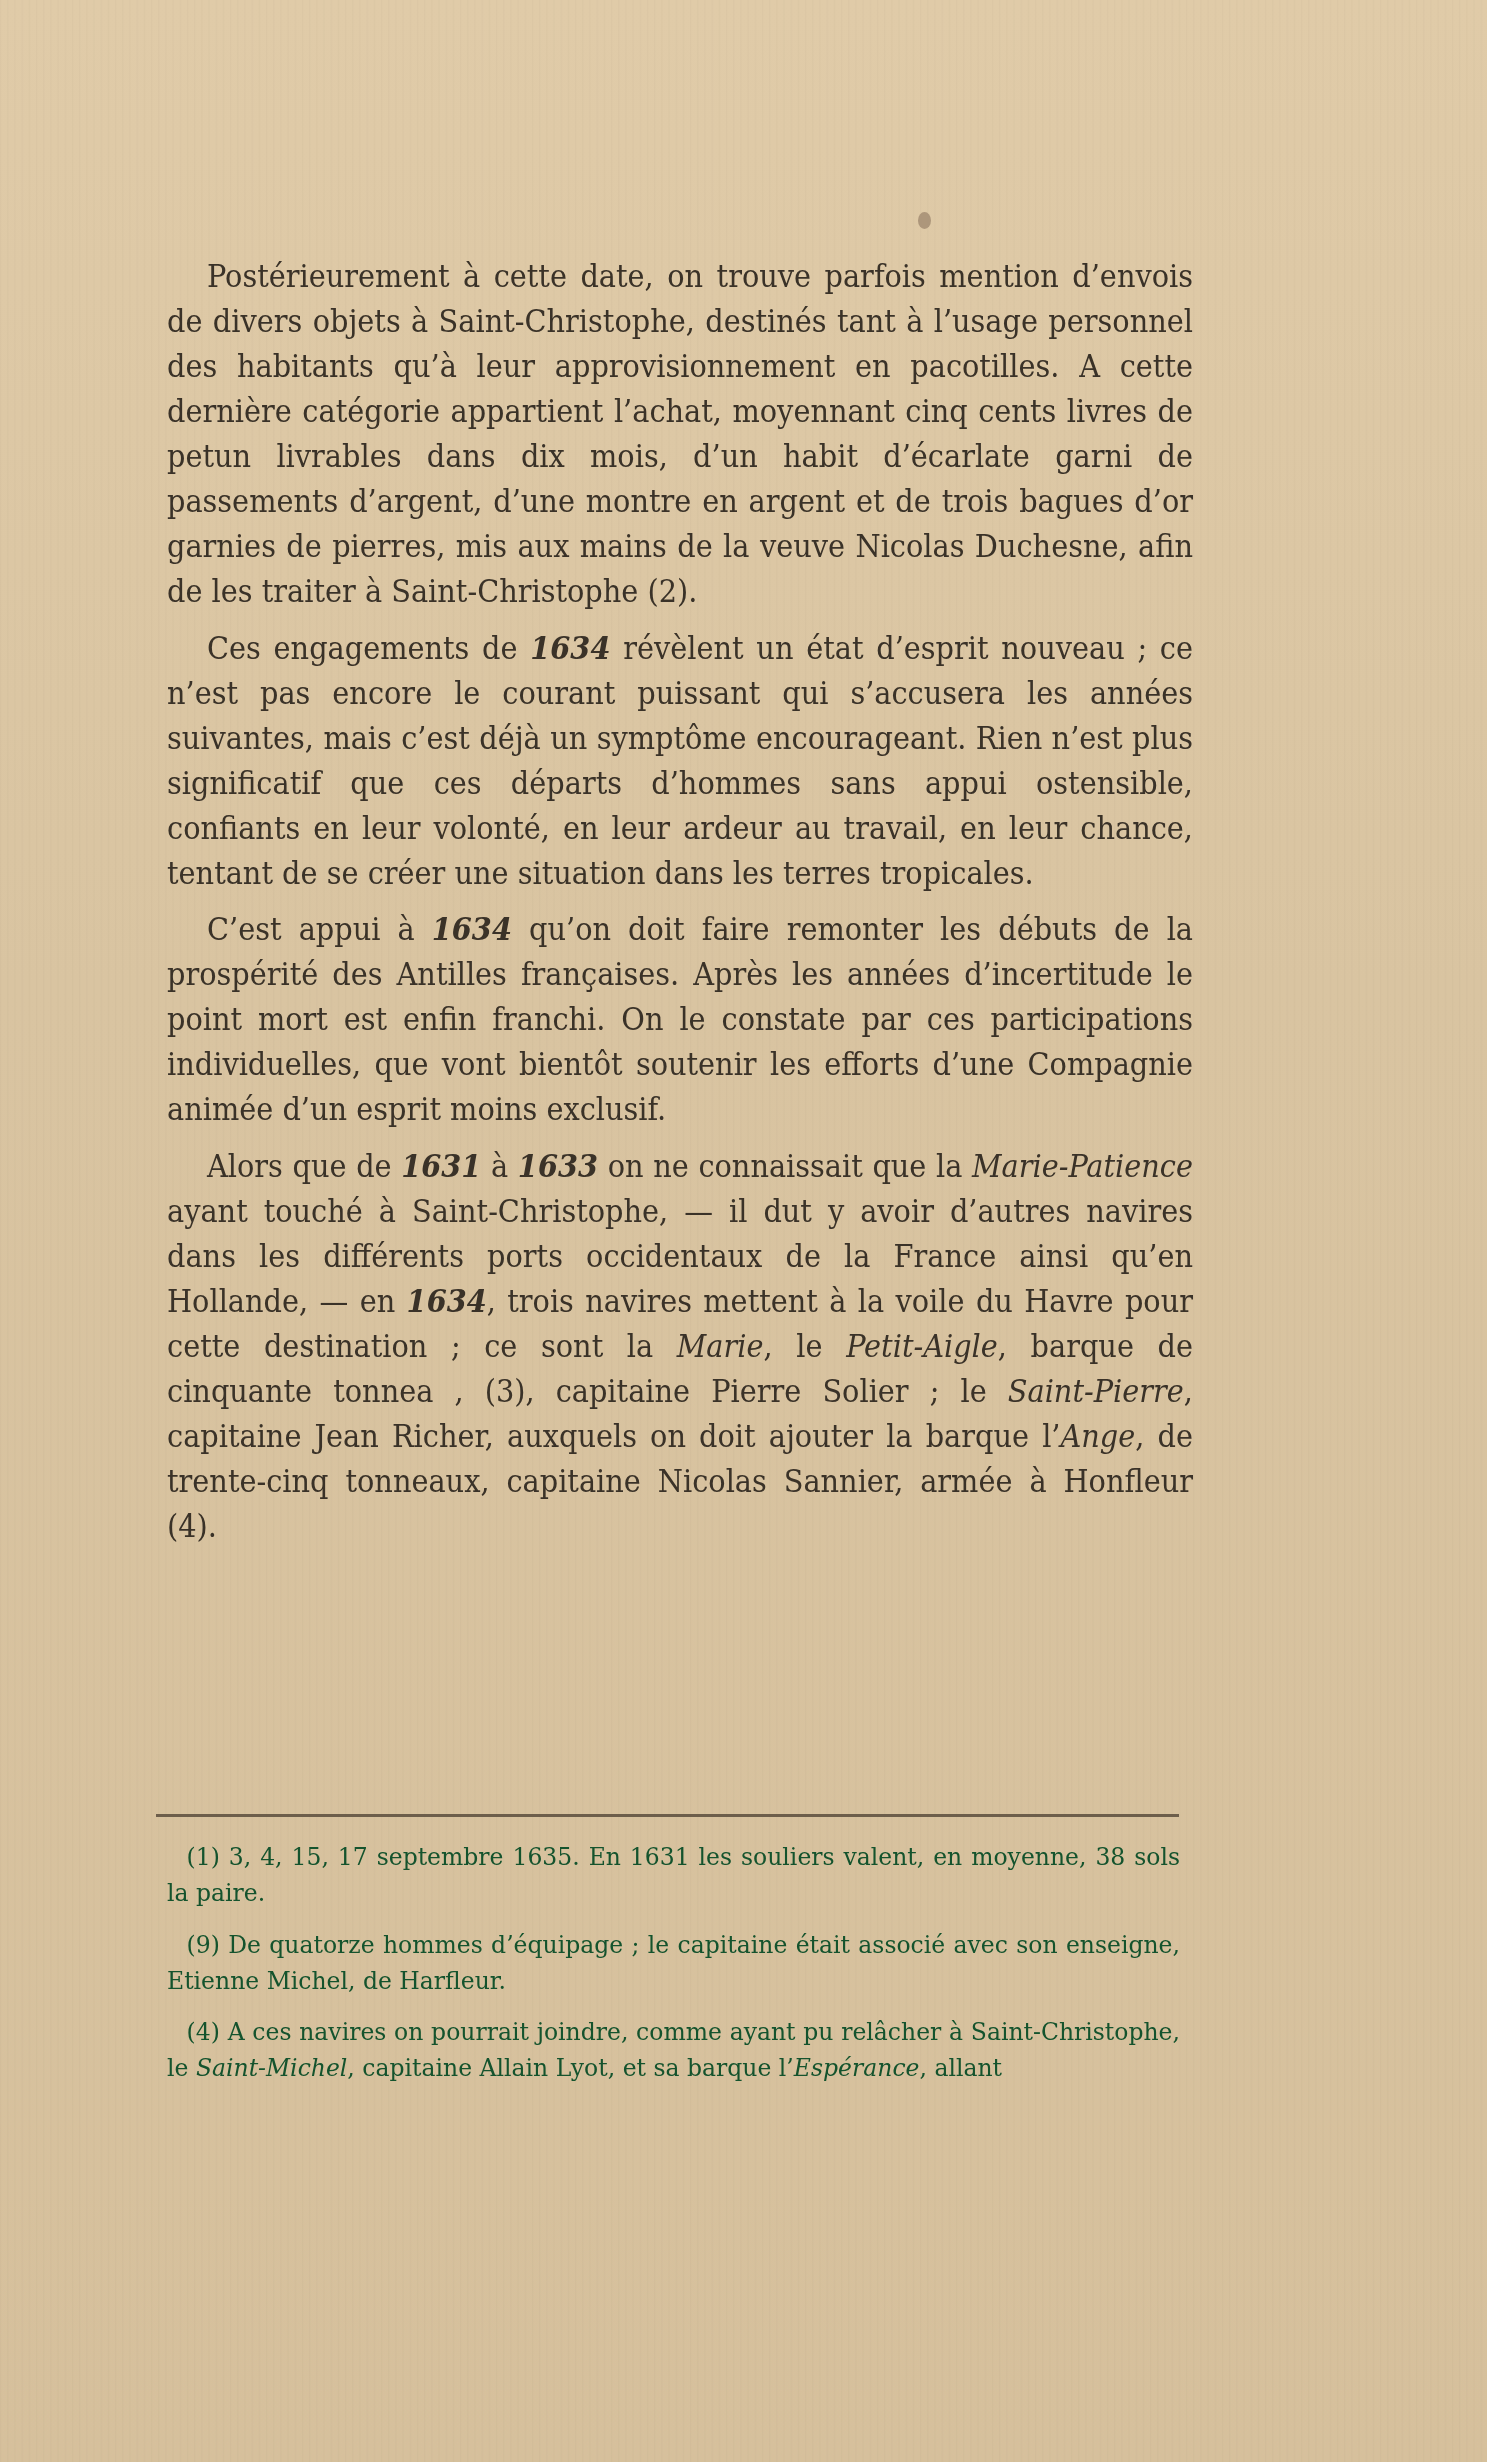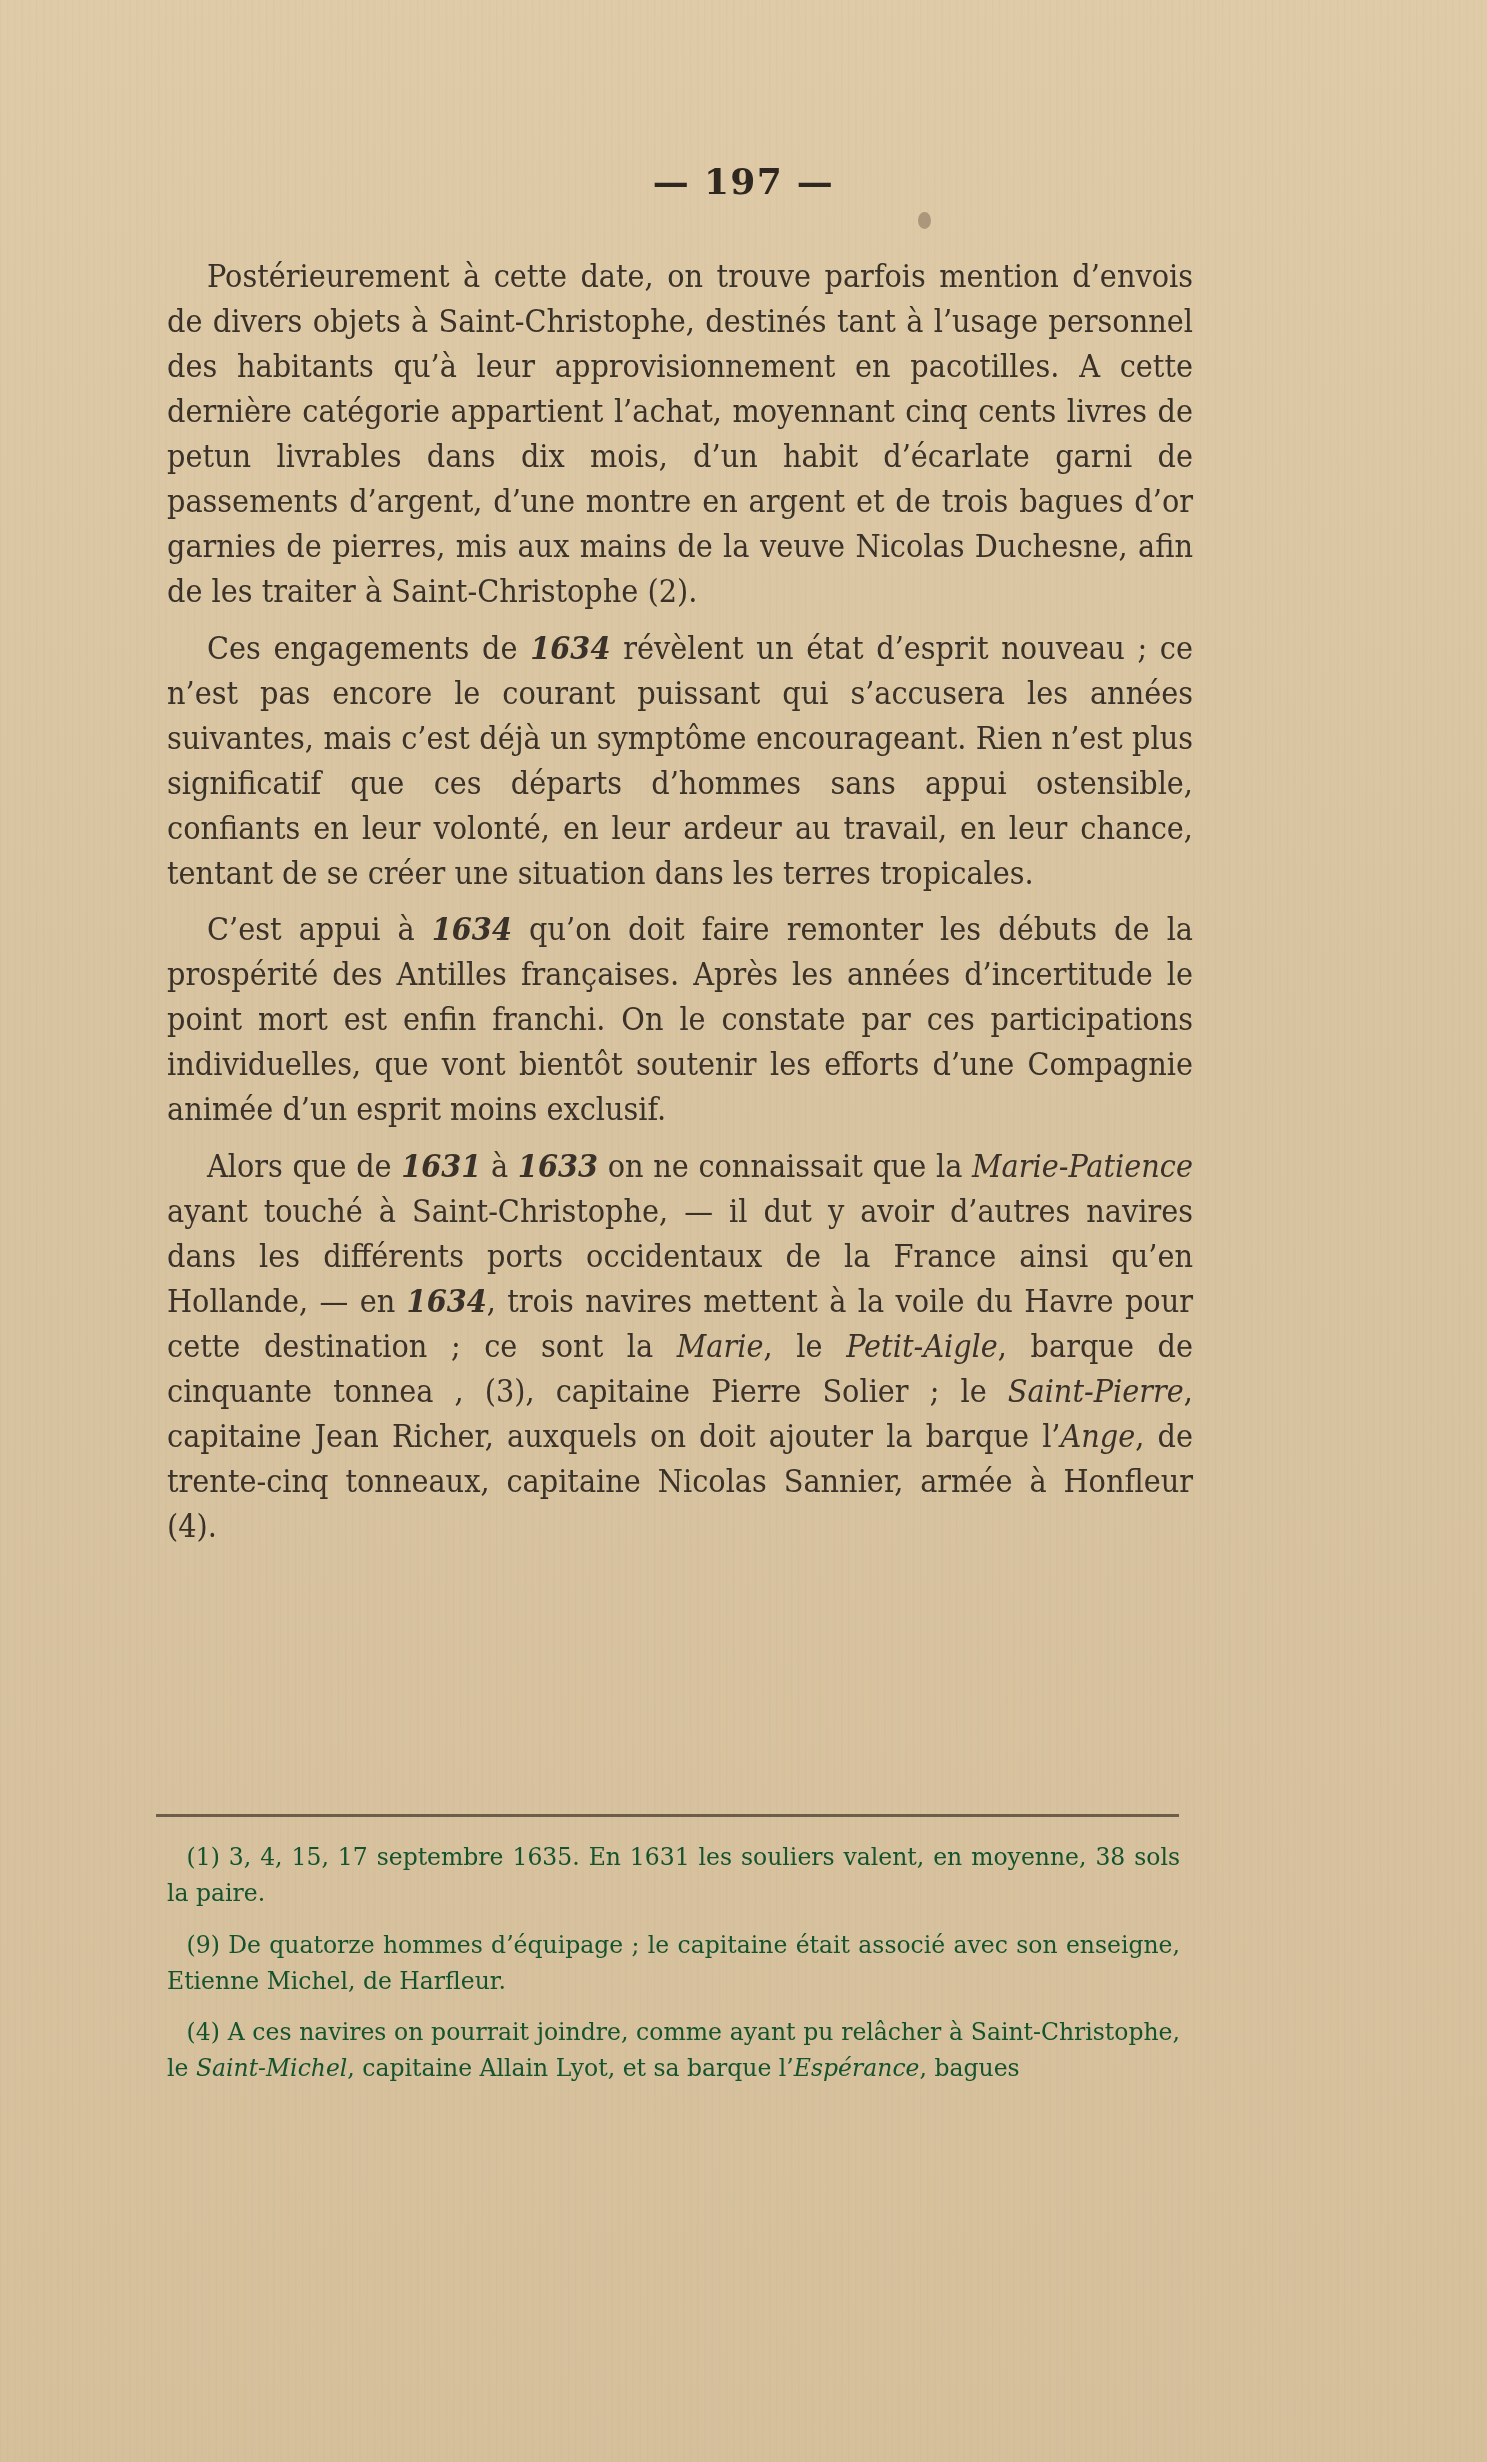--- a/index.html
+++ b/index.html
@@ -91,31 +91,30 @@
     }
     .footnotes p {
       margin: 0 0 15.6px 0;
       text-indent: 19.6px;
     }
   </style>
 </head>
 <body>
 
 <div class="page">
-  <div class="page-number">— 197 —</div>
   <div class="ink-spot"></div>
 
   <div class="body-text">
     <p><span>Postérieurement à cette date, on trouve parfois mention d’envois de divers objets à Saint-Christophe, destinés tant à l’usage personnel des habitants qu’à leur approvisionnement en pacotilles. A cette dernière catégorie appartient l’achat, moyennant cinq cents livres de petun livrables dans dix mois, d’un habit d’écarlate garni de passements d’argent, d’une montre en argent et de trois bagues d’or garnies de pierres, mis aux mains de la veuve Nicolas Duchesne, afin de les traiter à Saint-Christophe </span><span>(2)</span><span>.</span></p>
     <p><span>Ces engagements de </span><span class="num">1634</span><span> révèlent un état d’esprit nouveau ; ce n’est pas encore le courant puissant qui s’accusera les années suivantes, mais c’est déjà un symptôme encourageant. Rien n’est plus significatif que ces départs d’hommes sans appui ostensible, confiants en leur volonté, en leur ardeur au travail, en leur chance, tentant de se créer une situation dans les terres tropicales.</span></p>
     <p><span>C’est appui à </span><span class="num">1634</span><span> qu’on doit faire remonter les débuts de la prospérité des Antilles françaises. Après les années d’incertitude le point mort est enfin franchi. On le constate par ces participations individuelles, que vont bientôt soutenir les efforts d’une Compagnie animée d’un esprit moins exclusif.</span></p>
     <p><span>Alors que de </span><span class="num">1631</span><span> à </span><span class="num">1633</span><span> on ne connaissait que la </span><em>Marie-Patience</em><span> ayant touché à Saint-Christophe, — il dut y avoir d’autres navires dans les différents ports occidentaux de la France ainsi qu’en Hollande, — en </span><span class="num">1634</span><span>, trois navires mettent à la voile du Havre pour cette destination ; ce sont la </span><em>Marie</em><span>, le </span><em>Petit-Aigle</em><span>, barque de cinquante tonnea , (3), capitaine Pierre Solier ; le </span><em>Saint-Pierre</em><span>, capitaine Jean Richer, auxquels on doit ajouter la barque l’</span><em>Ange</em><span>, de trente-cinq tonneaux, capitaine Nicolas Sannier, armée à Honfleur (4).</span></p>
   </div>
 
   <div class="separator"></div>
 
   <div class="footnotes">
     <p><span>(1) 3, 4, 15, 17 septembre 1635. En 1631 les souliers valent, en moyenne, 38 sols la paire.</span></p>
     <p><span>(9) De quatorze hommes d’équipage ; le capitaine était associé avec son enseigne, Etienne Michel, de Harfleur.</span></p>
-    <p><span>(4) A ces navires on pourrait joindre, comme ayant pu relâcher à Saint-Christophe, le </span><em>Saint-Michel</em><span>, capitaine Allain Lyot, et sa barque l’</span><em>Espérance</em><span>, bagues</span></p>
+    <p><span>(4) A ces navires on pourrait joindre, comme ayant pu relâcher à Saint-Christophe, le </span><em>Saint-Michel</em><span>, capitaine Allain Lyot, et sa barque l’</span><em>Espérance</em><span>, allant</span></p>
   </div>
 </div>
 
 
 </body></html>

